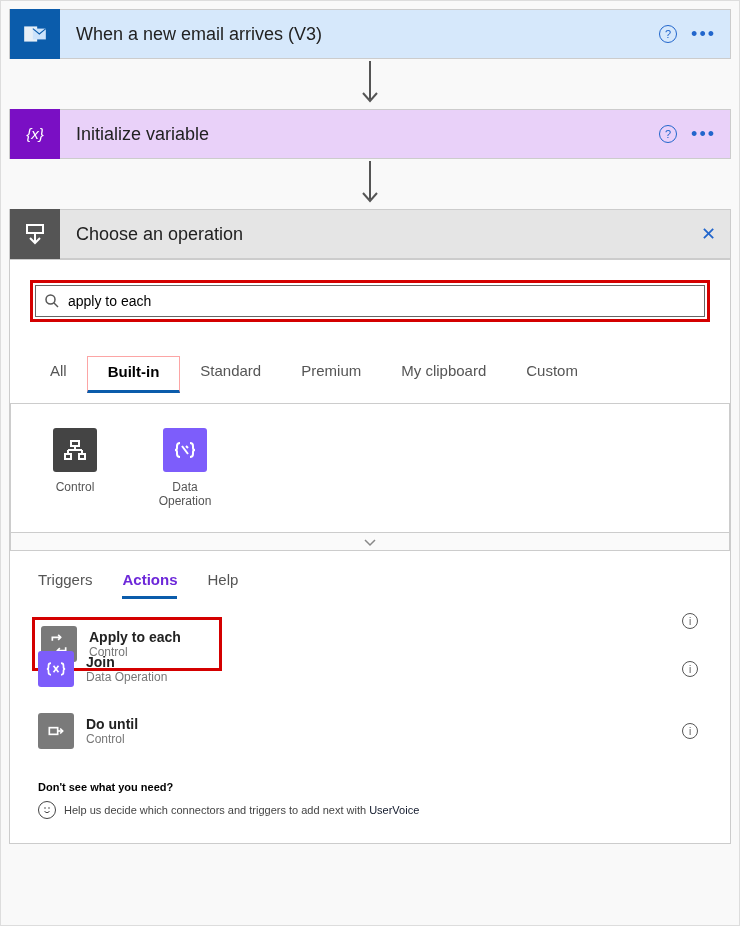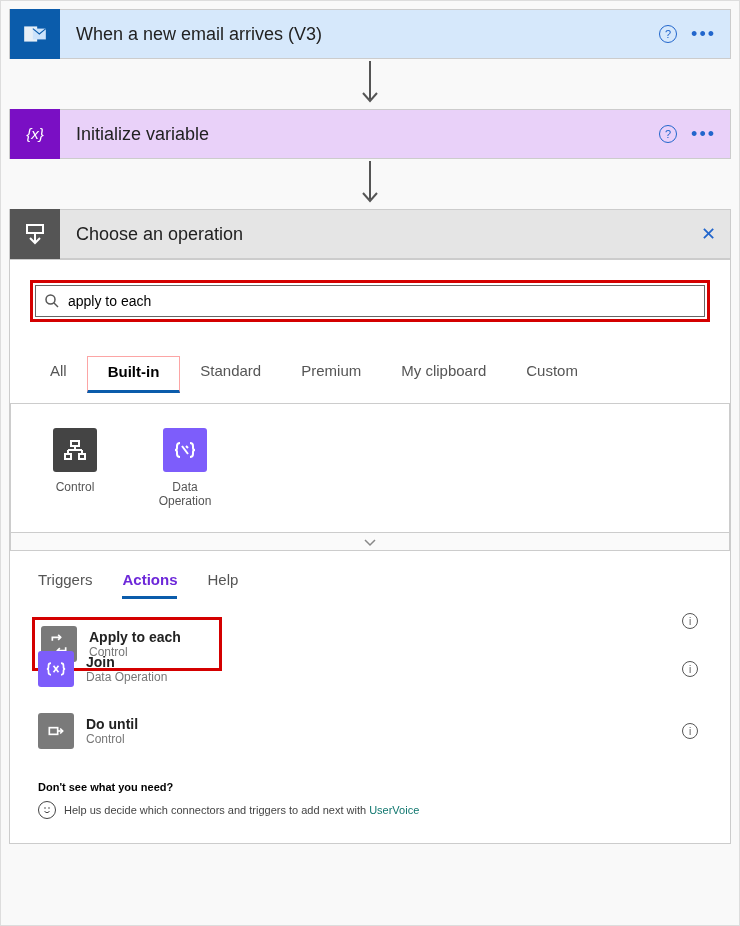--- a/index.html
+++ b/index.html
@@ -56,21 +56,21 @@
   .ctl-bg { background:#7a7a7a; }
   .op-bg  { background:#7d5dfb; }
   .action-text .t { font-size:14px; font-weight:600; color:#222; }
   .action-text .s { font-size:12px; color:#777; }
   .info-icon { margin-left:auto; width:16px; height:16px; border:1px solid #555; border-radius:50%; display:flex; align-items:center; justify-content:center; font-size:10px; color:#555; margin-right:4px; }
 
   .footer { padding: 24px 28px; font-size:11px; }
   .footer .q { font-weight:600; margin-bottom:8px; }
   .footer .line { display:flex; align-items:center; gap:8px; color:#444; }
   .smiley { width:18px; height:18px; border:1.5px solid #444; border-radius:50%; display:flex; align-items:center; justify-content:center; font-size:10px; }
-  .footer a { color:#0f766e; text-decoration:none; }
+  .footer a { color:#0f172a; text-decoration:none; }
 
   .svg-white { stroke:#fff; fill:none; stroke-width:2; }
 </style>
 </head>
 <body>
 
 <div class="step step-email">
   <div class="step-icon icon-outlook">
     <svg width="26" height="26" viewBox="0 0 24 24">
         <rect x="2" y="5" width="12" height="14" fill="#fff" opacity="0.9"></rect>

